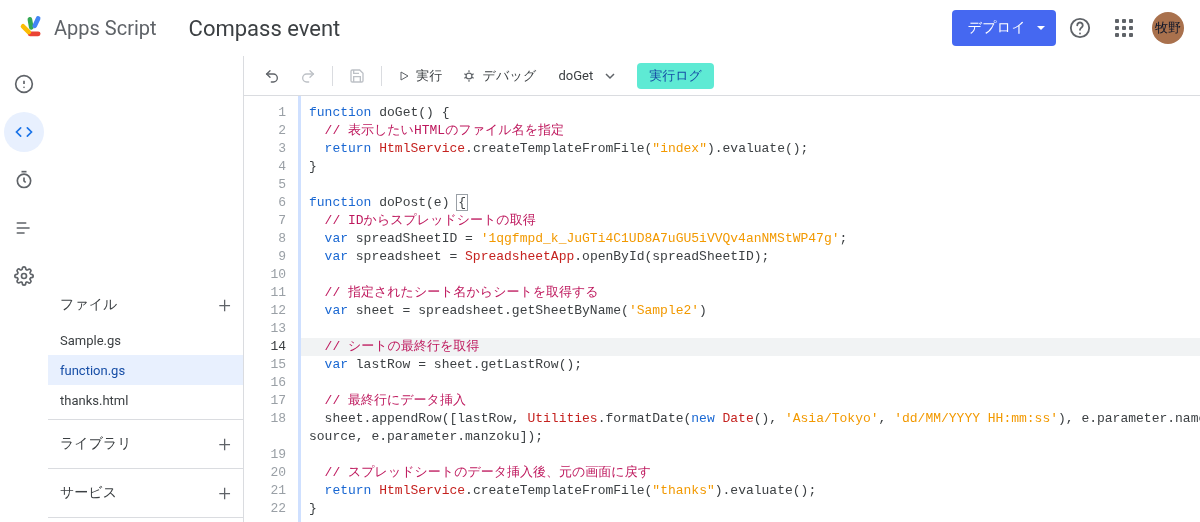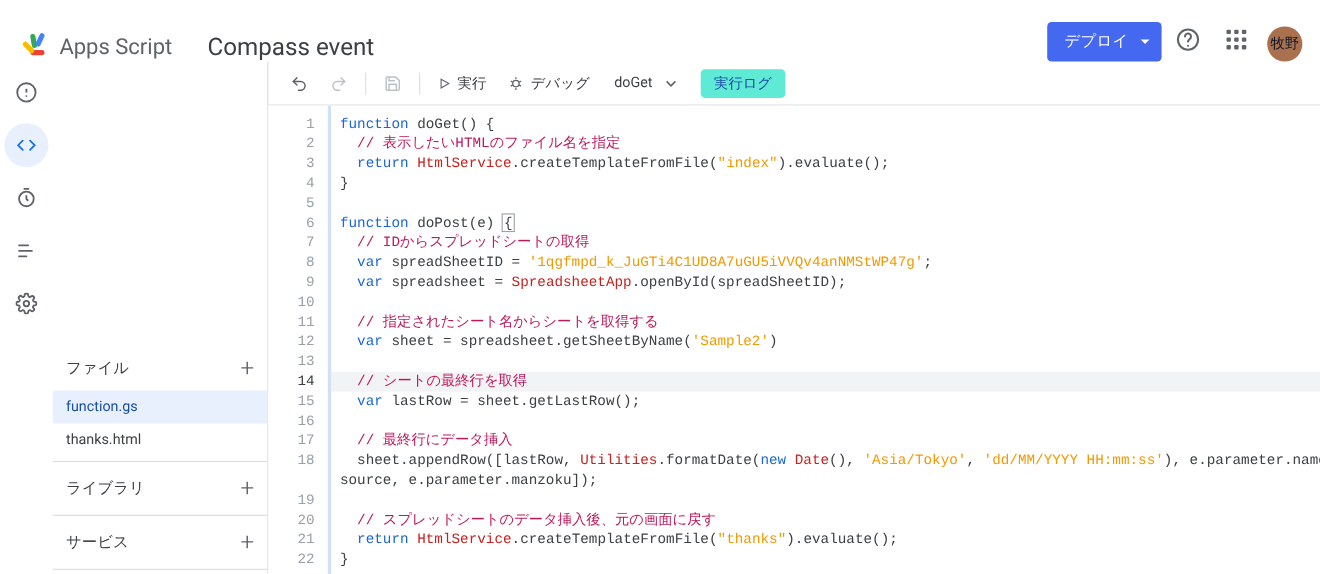--- a/index.html
+++ b/index.html
@@ -1,17 +1,17 @@
 <!DOCTYPE html>
 <html><head>
 <meta charset="utf-8">
 <style>
   * { box-sizing: border-box; margin: 0; padding: 0; }
   html, body { width: 1200px; height: 522px; overflow: hidden; font-family: "Roboto", "Helvetica Neue", Arial, sans-serif; background: #fff; }
-  .header { display: flex; align-items: flex-end; height: 56px; padding: 0 16px; }
+  .header { display: flex; align-items: center; height: 56px; padding: 0 16px; }
   .logo { display:flex; align-items:center; gap:6px; }
   .logo svg { width:28px; height:28px; }
   .brand { font-size: 20px; color:#5f6368; margin-left:4px; }
   .proj-title { font-size:22px; color:#3c4043; margin-left:32px; font-weight:400; }
   .hspacer { flex:1; }
   .deploy-btn { background:#4568f1; color:#fff; height:36px; border:none; border-radius:4px; padding:0 10px 0 16px; font-size:14px; font-weight:500; display:flex; align-items:center; gap:10px; cursor:pointer; letter-spacing:0.25px; }
   .deploy-btn svg { width:10px; height:10px; fill:#fff; }
   .header-icon { width:40px; height:40px; display:flex; align-items:center; justify-content:center; border-radius:50%; cursor:pointer; color:#5f6368; margin-left:4px;}
   .apps-grid { display:grid; grid-template-columns:repeat(3,4px); grid-template-rows:repeat(3,4px); gap:3px;}
   .apps-grid span{ background:#5f6368; border-radius:1px;}
@@ -137,20 +137,21 @@
         </svg>
     </div>
   </div>
 
   <div class="sidebar">
     <div class="sb-section-head">
       <span>ファイル</span>
       <span class="plus">+</span>
     </div>
     <div id="files-container">
+        <div class="sb-file">Sample.gs</div>
         <div class="sb-file selected">function.gs</div>
         <div class="sb-file">thanks.html</div>
       </div>
     <div class="sb-divider"></div>
     <div class="sb-section-head">
       <span>ライブラリ</span>
       <span class="plus">+</span>
     </div>
     <div class="sb-divider"></div>
     <div class="sb-section-head">

